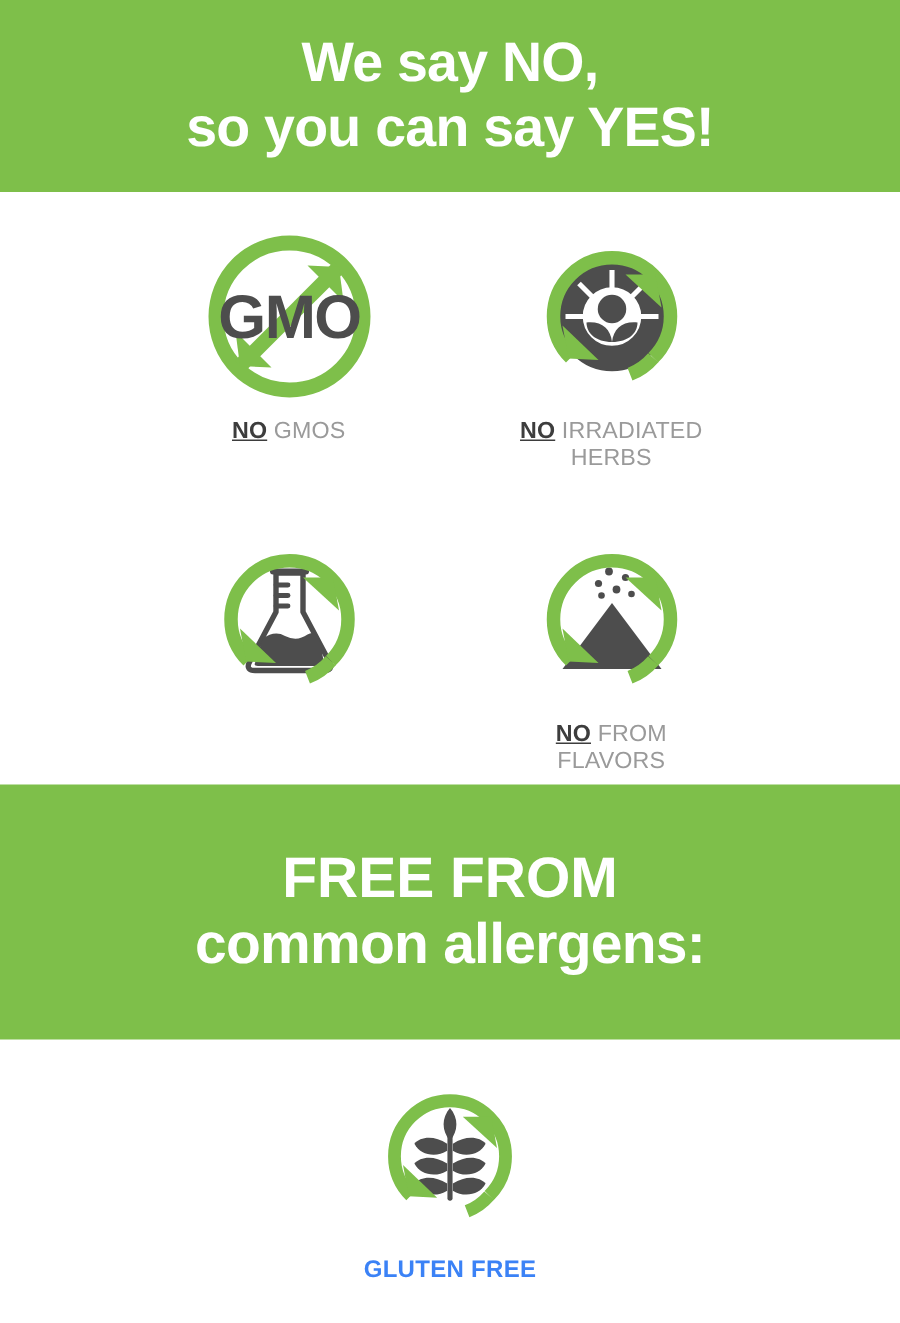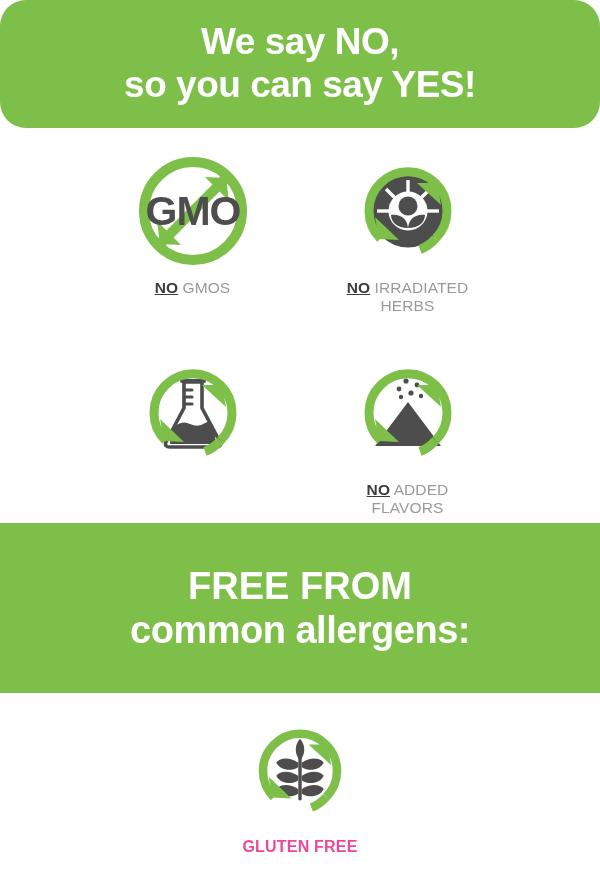--- a/index.html
+++ b/index.html
@@ -14,21 +14,21 @@
   
   .banner {
     background:#7ebf4a;
     width:600px;
     display:flex;
     flex-direction:column;
     align-items:center;
     justify-content:center;
     color:#ffffff;
   }
-  #banner-top { height:128px;border-radius:26px; }
+  #banner-top { height:128px; }
   #banner-allergen { height:170px; }
 
   .banner-line {
     font-weight:bold;
     letter-spacing:-0.5px;
     line-height:1.16;
     text-align:center;
     white-space:nowrap;
   }
   #banner-top .banner-line { font-size:37px; }
@@ -74,21 +74,21 @@
   .allergen-cell {
     width:200px;
     display:flex;
     flex-direction:column;
     align-items:center;
   }
   .allergen-cell .badge { margin-bottom:11px; }
   .allergen-caption {
     font-size:16px;
     font-weight:bold;
-    color:#ec4899;
+    color:#3b82f6;
     letter-spacing:0.2px;
     white-space:nowrap;
   }
 
   .badge { display:block; }
   svg { display:block; }
 </style>
 </head>
 <body>
 
@@ -193,21 +193,21 @@
           <g fill="none" stroke="#7ebf4a" stroke-width="9">
             <path d="M 31.5 86.5 A 39 39 0 1 1 86.5 86.5"></path>
             <path d="M 86.5 86.5 A 39 39 0 0 1 71 97.5"></path>
           </g>
           <polygon points="88,31 92,53 68,31" fill="#7ebf4a"></polygon>
           <polygon points="30,87 26,65 50,88" fill="#7ebf4a"></polygon>
         </svg>
       </span>
       <div class="caption">
         <span class="no-word">NO</span>
-        <span>ADDED</span><br>
+        <span>FROM</span><br>
         <span>FLAVORS</span>
       </div>
     </div>
   </div>
 </div>
 
 <div class="banner" id="banner-allergen">
   <div class="banner-line" id="allergen-line-1">FREE FROM</div>
   <div class="banner-line" id="allergen-line-2">common allergens:</div>
 </div>

